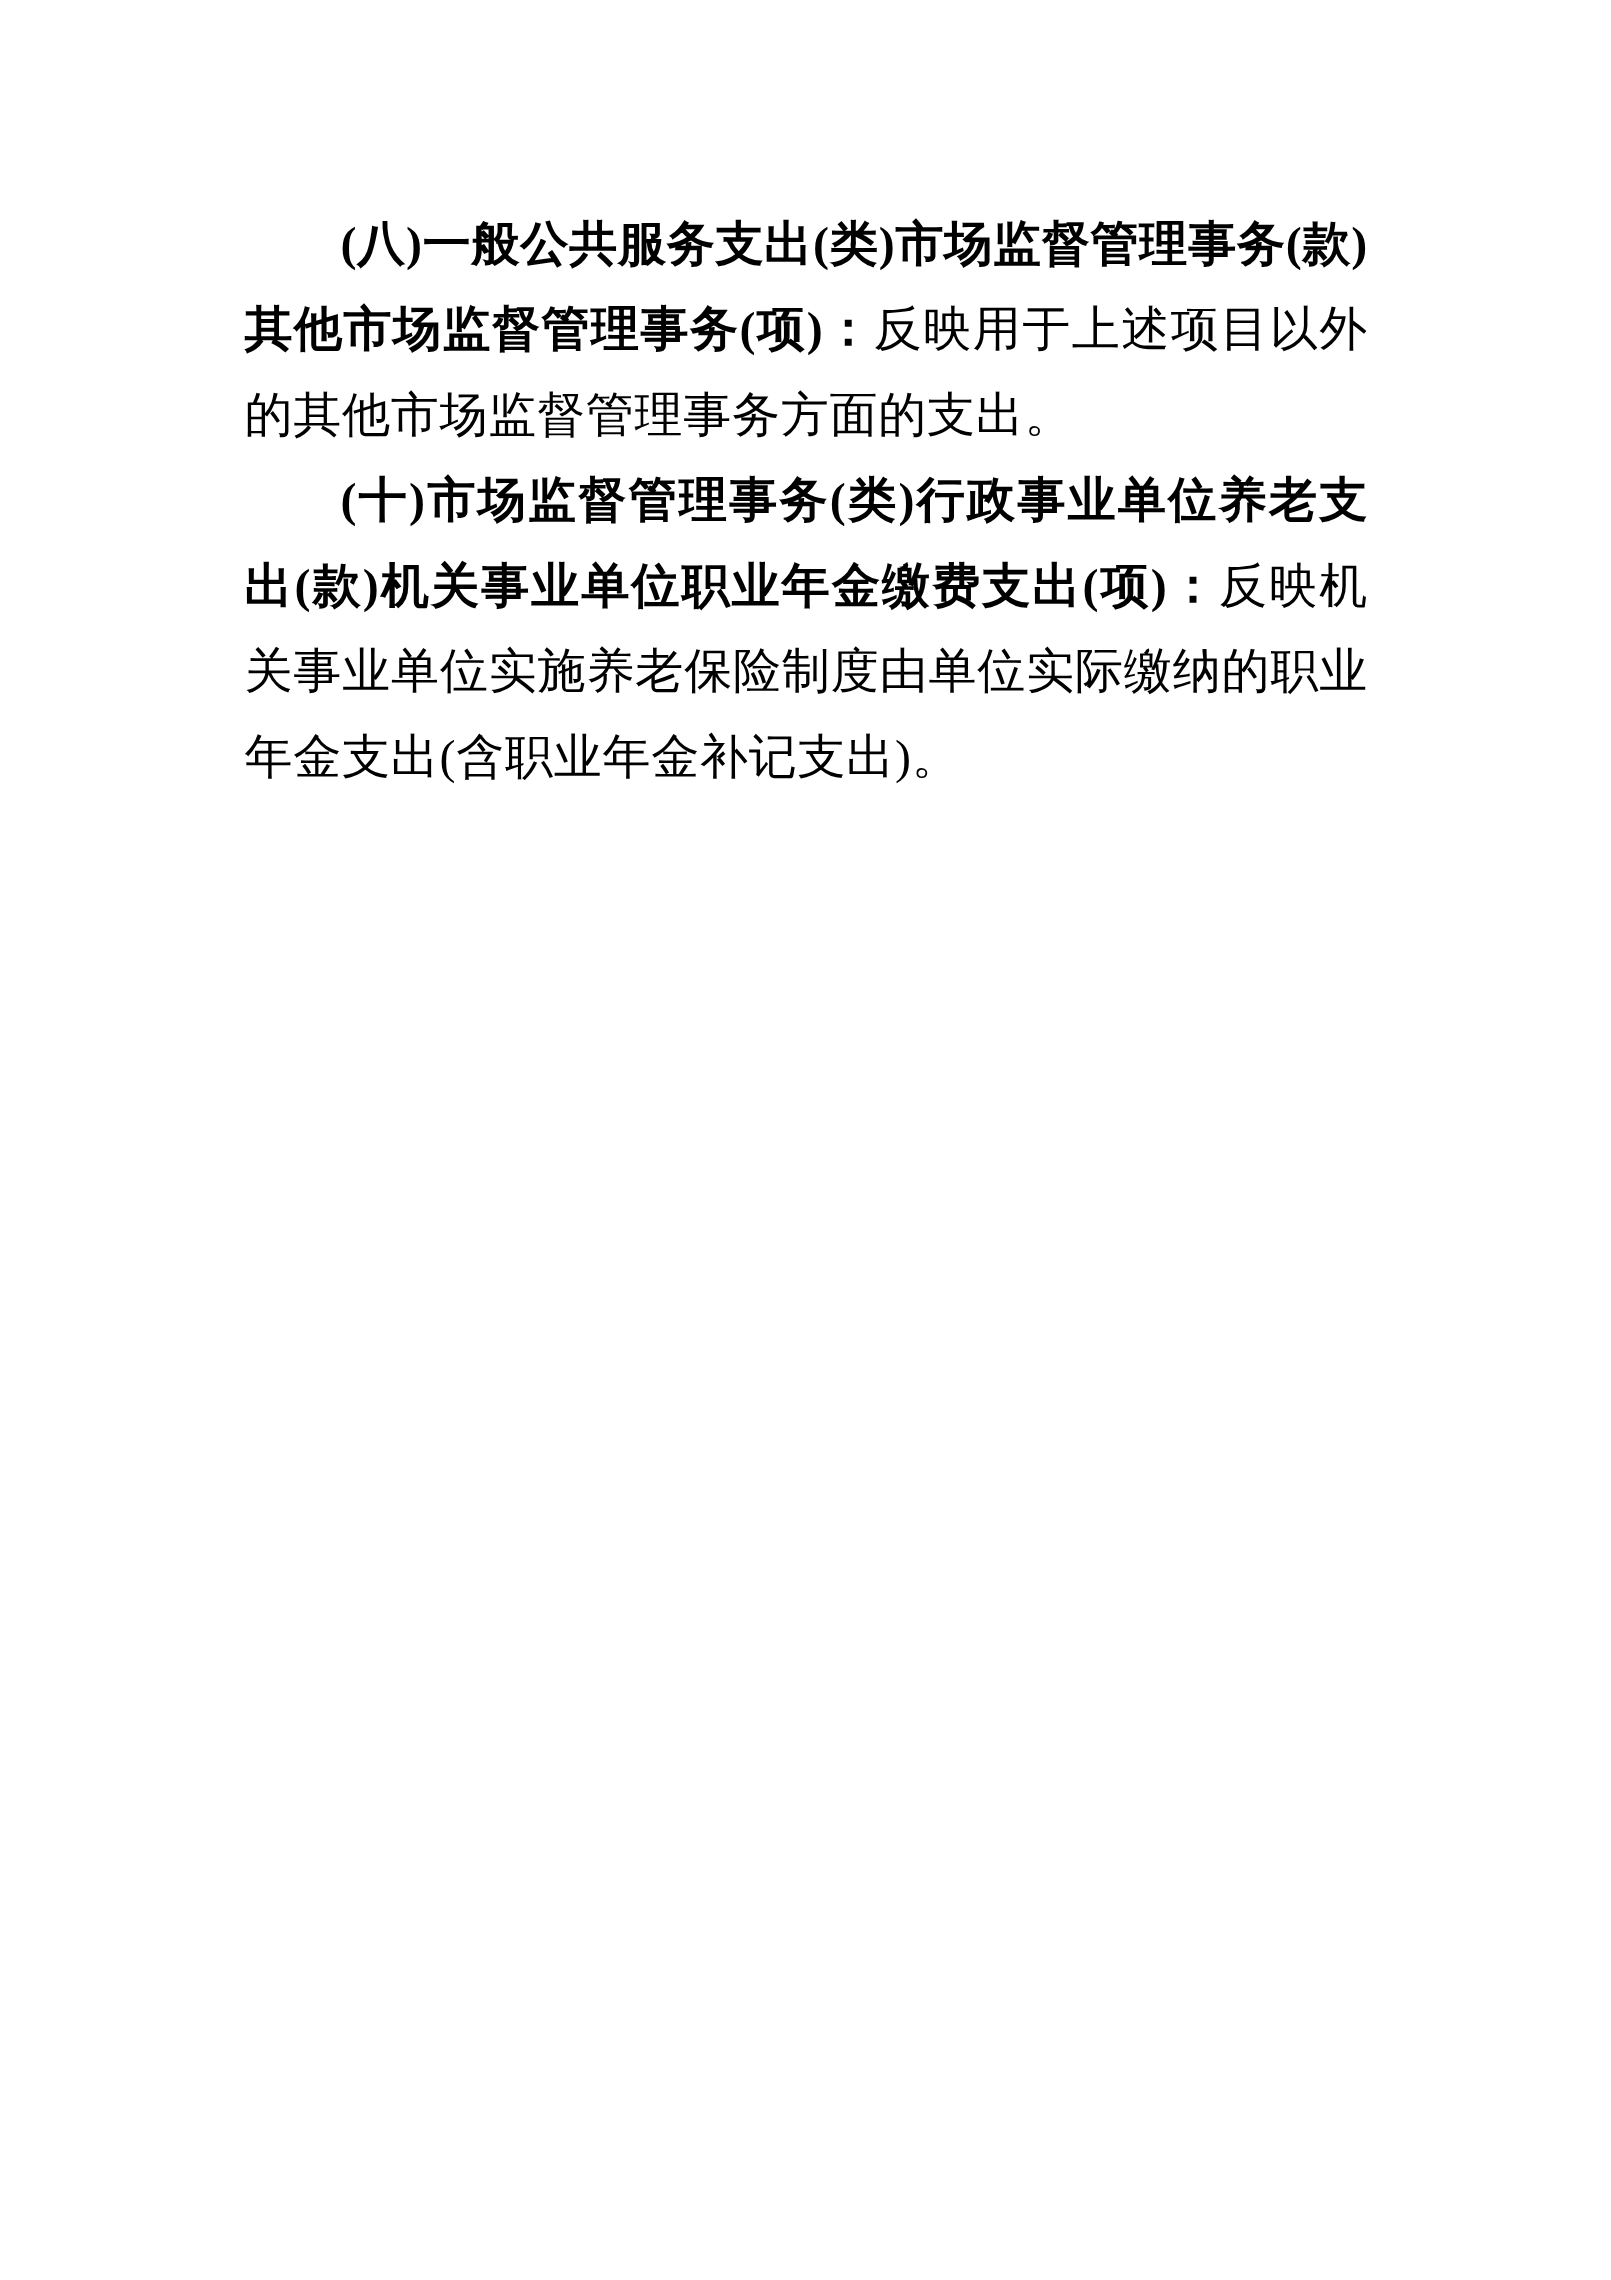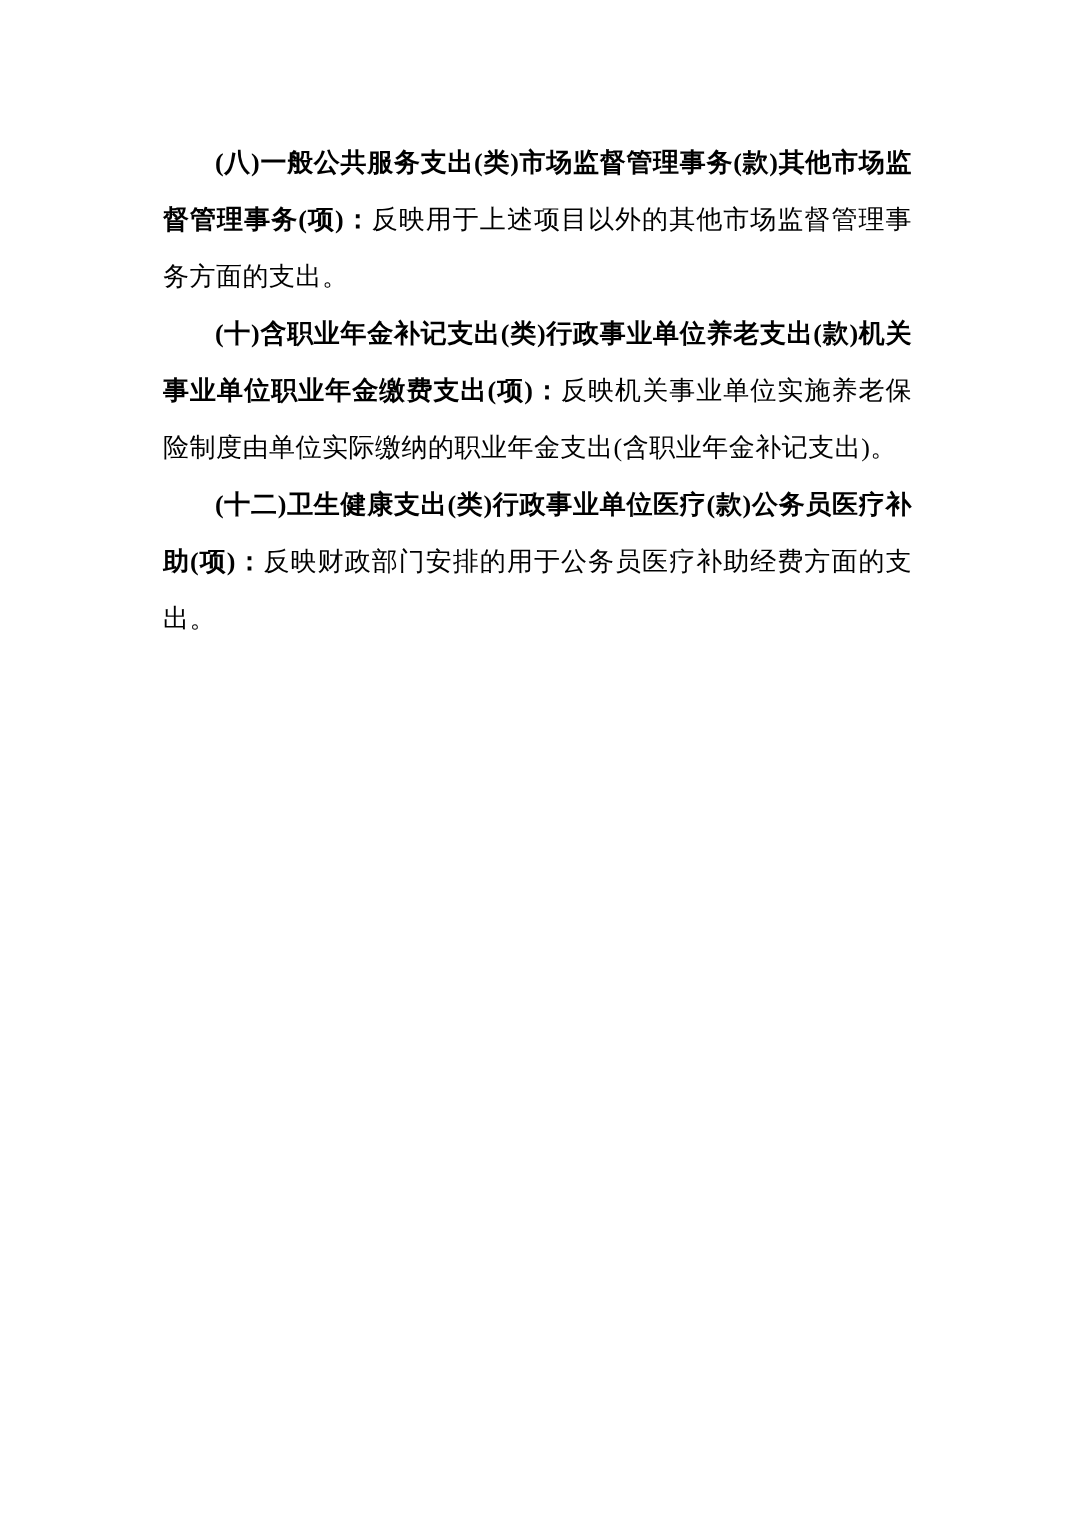--- a/index.html
+++ b/index.html
@@ -16,21 +16,21 @@
     padding: 134px 162px 0 163px;
     overflow: hidden;
   }
   .doc-body {
     width: 749px;
   }
   .para {
     margin: 0;
     padding: 0;
     font-family: "Liberation Serif", "DejaVu Serif", serif;
-    font-size: 26px;
+    font-size: 32px;
     line-height: 57px;
     color: #000000;
     text-align: justify;
     text-justify: inter-character;
     text-indent: 2em;
     letter-spacing: 0.5px;
   }
   .para .clause-heading {
     font-weight: bold;
   }
@@ -40,20 +40,19 @@
 </style>
 </head>
 <body>
 
 <div class="page">
   <div class="doc-body">
 
     <p class="para"><span class="clause-heading">(八)一般公共服务支出(类)市场监督管理事务(款)其他市场监督管理事务(项)：</span><span class="clause-body">反映用于上述项目以外的其他市场监督管理事务方面的支出。</span></p>
 
 
-    <p class="para"><span class="clause-heading">(十)含职业年金补记支出(类)行政事业单位养老支出(款)机关事业单位职业年金缴费支出(项)：</span><span class="clause-body">反映机关事业单位实施养老保险制度由单位实际缴纳的职业年金支出(含职业年金补记支出)。</span></p>
+    <p class="para"><span class="clause-heading">(十)市场监督管理事务(类)行政事业单位养老支出(款)机关事业单位职业年金缴费支出(项)：</span><span class="clause-body">反映机关事业单位实施养老保险制度由单位实际缴纳的职业年金支出(含职业年金补记支出)。</span></p>
 
 
-    <p class="para"><span class="clause-heading">(十二)卫生健康支出(类)行政事业单位医疗(款)公务员医疗补助(项)：</span><span class="clause-body">反映财政部门安排的用于公务员医疗补助经费方面的支出。</span></p>
 
 
   </div>
 </div>
 
 </body></html>

